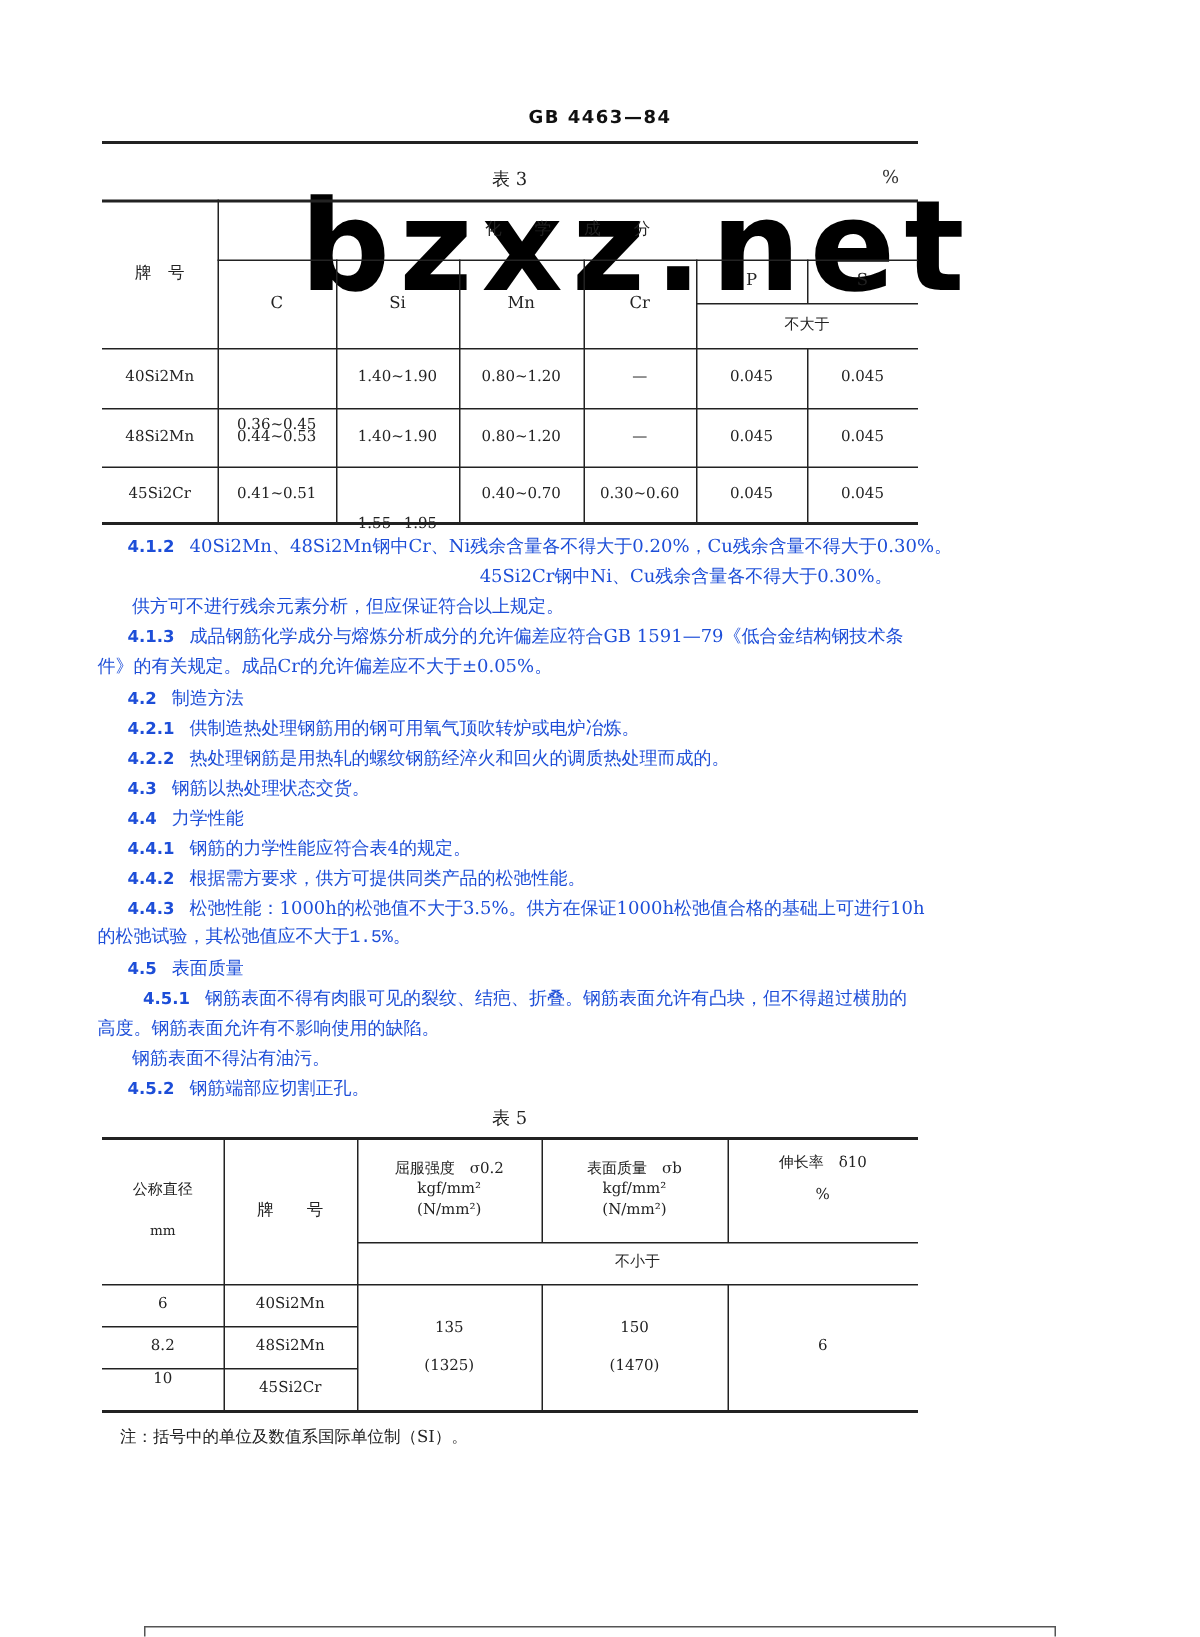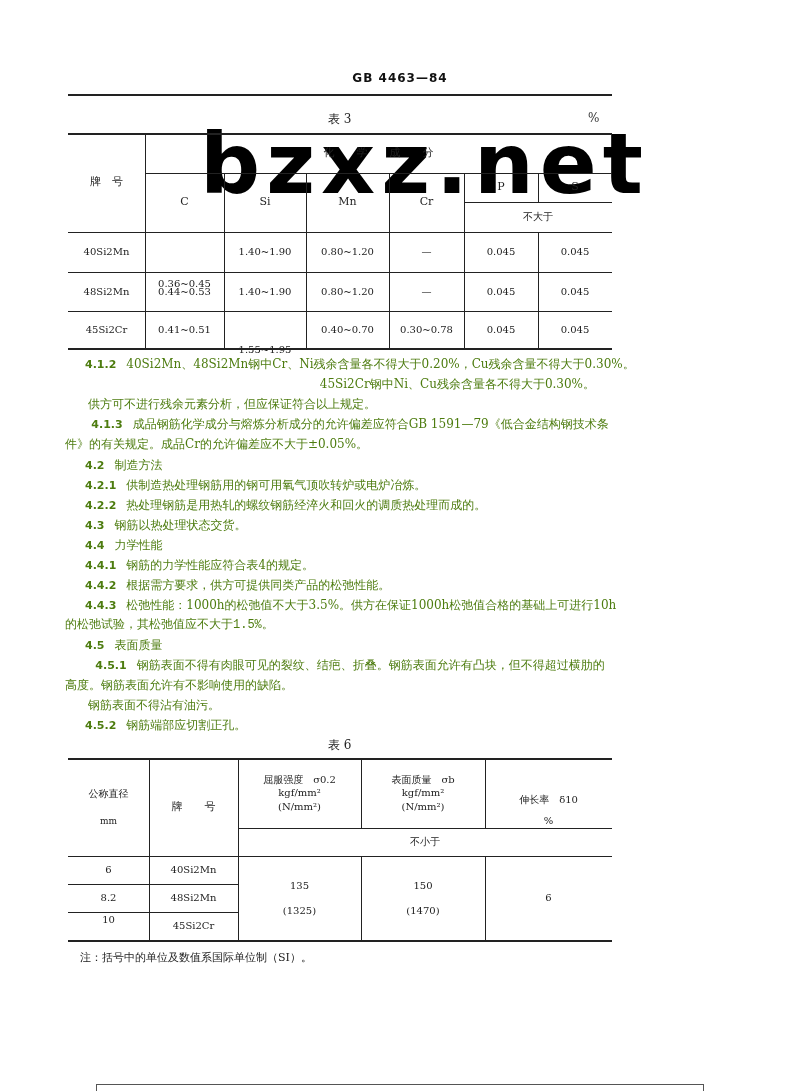--- a/index.html
+++ b/index.html
@@ -24,21 +24,21 @@
     font-weight: bold; font-size: 84px; color: #000000; letter-spacing: 6px;
     line-height: 1; z-index: 0; pointer-events: none;
   }
   .cell {
     position: absolute; display: flex; align-items: center; justify-content: center;
     text-align: center; font-size: 10px; color: #222; z-index: 2; line-height: 1.35;
   }
   .cell.hdr { font-size: 11px; }
   .cell.multi { flex-direction: column; }
   .para {
-    position: absolute; left: 85px; width: 530px; font-size: 12px; color: #4d7c0f;
+    position: absolute; left: 85px; width: 530px; font-size: 12px; color: #1d4ed8;
     white-space: nowrap; z-index: 2; line-height: 1;
   }
   .para.cont { left: 65px; }
   .para.indent { left: 88px; }
   .para .num {
     font-family: "DejaVu Sans", "Liberation Sans", sans-serif; font-weight: bold;
     font-size: 11px; margin-right: 10px;
   }
   .note { position: absolute; left: 80px; top: 950px; font-size: 11px; color: #222; }
   .bottom-box {
@@ -103,49 +103,49 @@
     <div class="cell" style="left:389px; top:272px; width:75px; height:39px;">—</div>
     <div class="cell" style="left:464px; top:272px; width:74px; height:39px;">0.045</div>
     <div class="cell" style="left:538px; top:272px; width:74px; height:39px;">0.045</div>
   </div>
 
   <div>
     <div class="cell" style="left:68px; top:311px; width:77px; height:37px;">45Si2Cr</div>
     <div class="cell" style="left:145px; top:311px; width:79px; height:37px;">0.41~0.51</div>
     <div class="cell" style="left:224px; top:311px; width:82px; height:37px;margin-top:20px;">1.55~1.95</div>
     <div class="cell" style="left:306px; top:311px; width:83px; height:37px;">0.40~0.70</div>
-    <div class="cell" style="left:389px; top:311px; width:75px; height:37px;">0.30~0.78</div>
+    <div class="cell" style="left:389px; top:311px; width:75px; height:37px;">0.30~0.60</div>
     <div class="cell" style="left:464px; top:311px; width:74px; height:37px;">0.045</div>
     <div class="cell" style="left:538px; top:311px; width:74px; height:37px;">0.045</div>
   </div>
 </div>
 
 <div>
   <div class="para" style="top:358px;"><span class="num">4.1.2</span><span>40Si2Mn、48Si2Mn钢中Cr、Ni残余含量各不得大于0.20%，Cu残余含量不得大于0.30%。</span></div>
   <div class="para cont" style="top:378px;text-align:right;"><span>45Si2Cr钢中Ni、Cu残余含量各不得大于0.30%。</span></div>
   <div class="para indent" style="top:398px;"><span>供方可不进行残余元素分析，但应保证符合以上规定。</span></div>
-  <div class="para" style="top:418px;text-align:center;"><span class="num">4.1.3</span><span>成品钢筋化学成分与熔炼分析成分的允许偏差应符合GB 1591—79《低合金结构钢技术条</span></div>
+  <div class="para" style="top:418px;"><span class="num">4.1.3</span><span>成品钢筋化学成分与熔炼分析成分的允许偏差应符合GB 1591—79《低合金结构钢技术条</span></div>
   <div class="para cont" style="top:438px;"><span>件》的有关规定。成品Cr的允许偏差应不大于±0.05%。</span></div>
   <div class="para" style="top:459px;"><span class="num">4.2</span><span>制造方法</span></div>
   <div class="para" style="top:479px;"><span class="num">4.2.1</span><span>供制造热处理钢筋用的钢可用氧气顶吹转炉或电炉冶炼。</span></div>
   <div class="para" style="top:499px;"><span class="num">4.2.2</span><span>热处理钢筋是用热轧的螺纹钢筋经淬火和回火的调质热处理而成的。</span></div>
   <div class="para" style="top:519px;"><span class="num">4.3</span><span>钢筋以热处理状态交货。</span></div>
   <div class="para" style="top:539px;"><span class="num">4.4</span><span>力学性能</span></div>
   <div class="para" style="top:559px;"><span class="num">4.4.1</span><span>钢筋的力学性能应符合表4的规定。</span></div>
   <div class="para" style="top:579px;"><span class="num">4.4.2</span><span>根据需方要求，供方可提供同类产品的松弛性能。</span></div>
   <div class="para" style="top:599px;"><span class="num">4.4.3</span><span>松弛性能：1000h的松弛值不大于3.5%。供方在保证1000h松弛值合格的基础上可进行10h</span></div>
   <div class="para cont" style="top:619px;font-family:Liberation Mono, monospace;"><span>的松弛试验，其松弛值应不大于1.5%。</span></div>
   <div class="para" style="top:639px;"><span class="num">4.5</span><span>表面质量</span></div>
   <div class="para" style="top:659px;text-align:center;"><span class="num">4.5.1</span><span>钢筋表面不得有肉眼可见的裂纹、结疤、折叠。钢筋表面允许有凸块，但不得超过横肋的</span></div>
   <div class="para cont" style="top:679px;"><span>高度。钢筋表面允许有不影响使用的缺陷。</span></div>
   <div class="para indent" style="top:699px;"><span>钢筋表面不得沾有油污。</span></div>
   <div class="para" style="top:719px;"><span class="num">4.5.2</span><span>钢筋端部应切割正孔。</span></div>
 </div>
 
-<div class="abs tcap" style="left:328px; top:737px;">表 6</div>
+<div class="abs tcap" style="left:328px; top:737px;">表 5</div>
 
 <div>
 
   <div class="hline thick" style="left:68px; top:758px; width:544px;"></div>
   <div class="hline" style="left:238px; top:828px; width:374px;"></div>
   <div class="hline" style="left:68px; top:856px; width:544px;"></div>
   <div class="hline" style="left:68px; top:884px; width:170px;"></div>
   <div class="hline" style="left:68px; top:912px; width:170px;"></div>
   <div class="hline thick" style="left:68px; top:940px; width:544px;"></div>
 
@@ -164,21 +164,21 @@
   <div class="cell multi" style="left:238px; top:758px; width:123px; height:70px;">
     <span>屈服强度　σ0.2</span>
     <span>kgf/mm²</span>
     <span>(N/mm²)</span>
   </div>
   <div class="cell multi" style="left:361px; top:758px; width:124px; height:70px;">
     <span>表面质量　σb</span>
     <span>kgf/mm²</span>
     <span>(N/mm²)</span>
   </div>
-  <div class="cell multi" style="left:485px; top:758px; width:127px; height:56px; gap:8px;margin-top:24px;">
+  <div class="cell multi" style="left:485px; top:758px; width:127px; height:56px; gap:8px;">
     <span>伸长率　δ10</span>
     <span>%</span>
   </div>
   <div class="cell" style="left:238px; top:828px; width:374px; height:28px;">不小于</div>
 
   <div>
     <div class="cell" style="left:68px; top:856px; width:81px; height:28px;">6</div>
     <div class="cell" style="left:149px; top:856px; width:89px; height:28px;">40Si2Mn</div>
   </div>
   <div>

